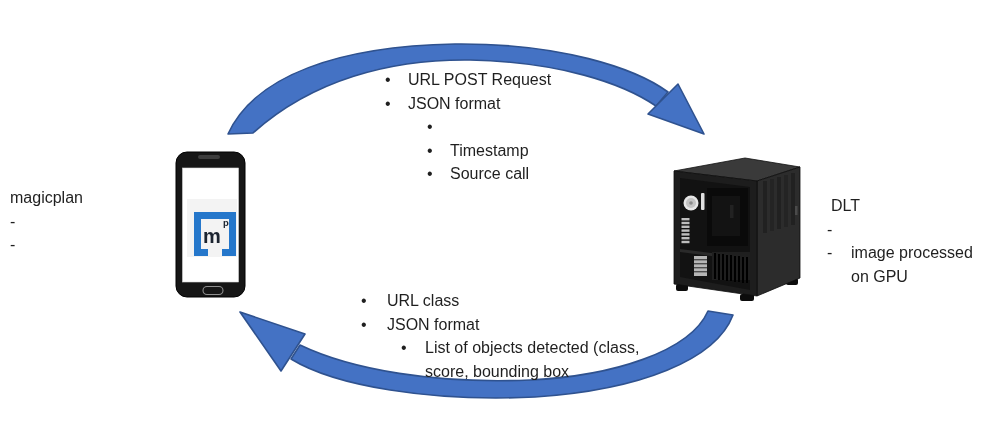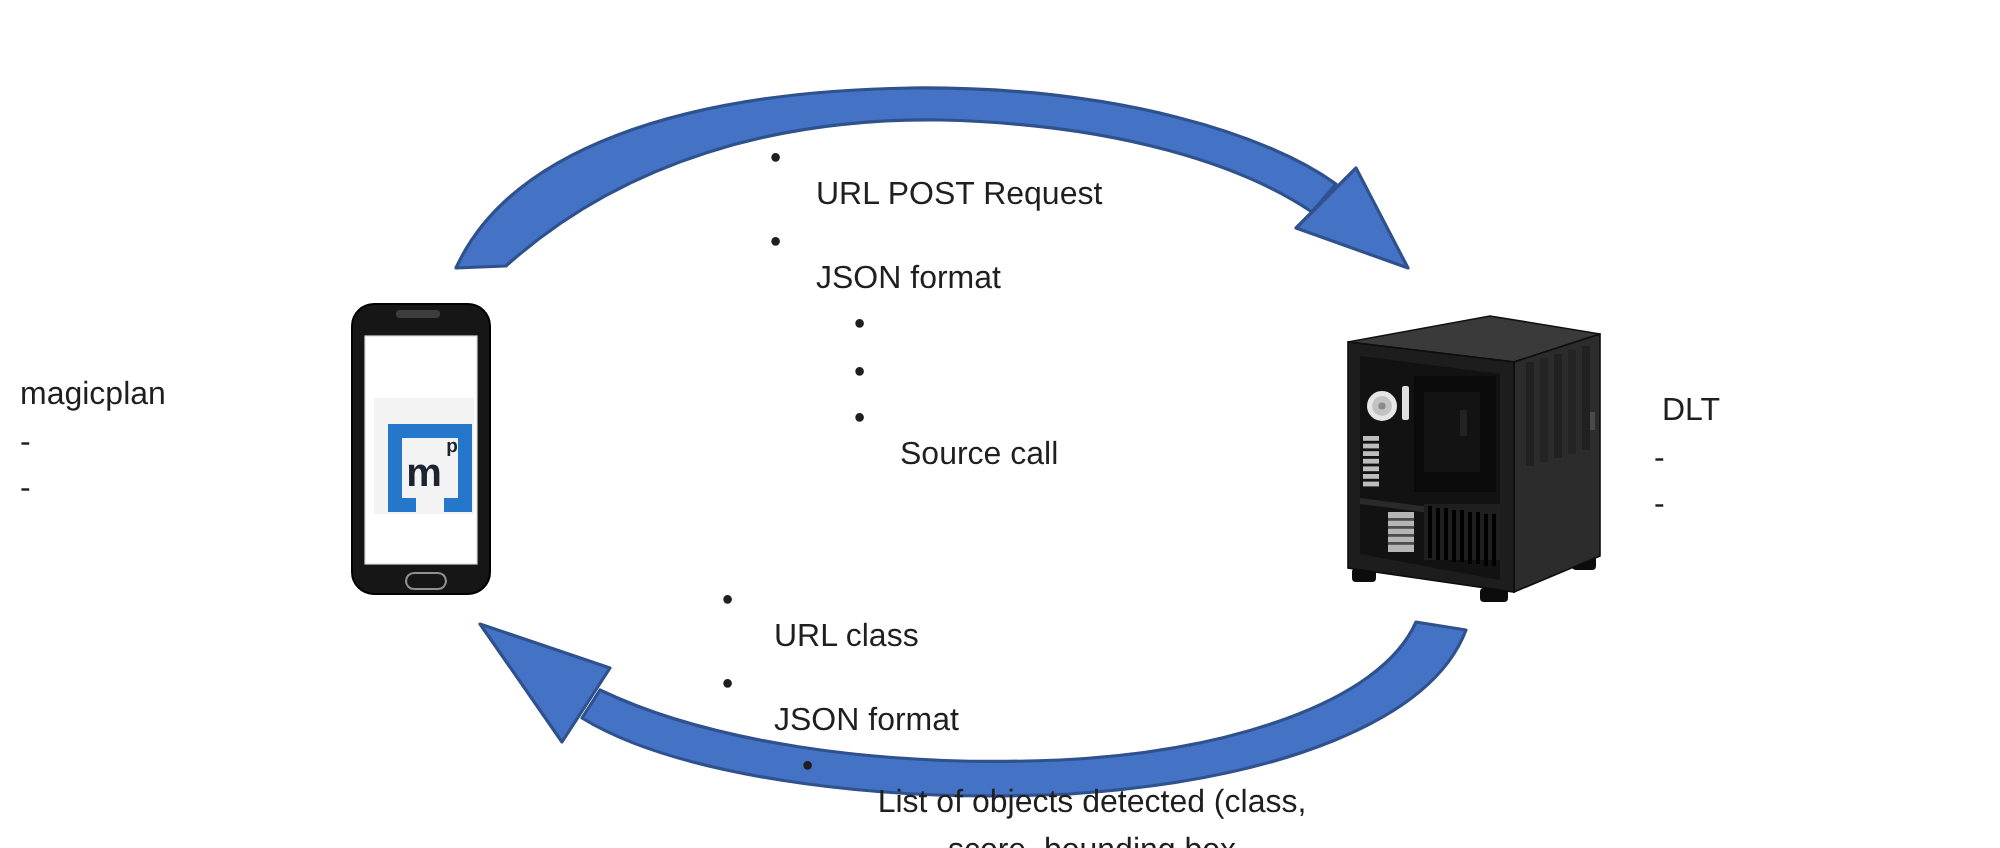--- a/index.html
+++ b/index.html
@@ -22,22 +22,22 @@
   .panel-right .dtext{width:138px;}
   
   .flow{position:absolute;font-size:16px;line-height:23.5px;}
   .flow-top{left:381px;top:68px;width:260px;}
   .flow-bottom{left:357px;top:289px;width:330px;}
   .li{display:flex;align-items:flex-start;}
   .li .bullet{flex:0 0 23px;padding-left:4px;}
   .li.l2{padding-left:42px;}
   .flow-bottom .li .bullet{flex:0 0 26px;}
   .flow-bottom .li.l2 .bullet{flex:0 0 24px;padding-left:2px;}
-  .flow-bottom .li.l2 .btext{width:242px;text-align:center;}
-  .btext{display:block;margin-top:18px;}
+  .flow-bottom .li.l2 .btext{width:242px;}
+  .btext{display:block;}
 </style>
 </head>
 <body>
 
 <div class="stage">
 
   <svg class="layer" viewBox="0 0 1000 424" aria-hidden="true">
 
     <g>
       <path d="M 228,134 C 255,75 340,46 455,44 C 560,43 635,68 668,92 L 656,106 C 622,83 560,62 470,60 C 390,59 312,80 253,133 Z" fill="#4472C4" stroke="#2F528F" stroke-width="1.6" stroke-linejoin="round"></path>
@@ -142,37 +142,39 @@
     </div>
   </div>
 
   <div class="panel panel-right">
     <div class="panel-title">DLT</div>
     <div class="ditem">
       <span class="dmark">-</span>
     </div>
     <div class="ditem">
       <span class="dmark">-</span>
+      <span class="dtext">image processed on GPU</span>
     </div>
   </div>
 
   <div class="flow flow-top">
     <div class="li l1">
       <span class="bullet">•</span>
       <span class="btext">URL POST Request</span>
     </div>
     <div class="li l1">
       <span class="bullet">•</span>
       <span class="btext">JSON format</span>
     </div>
     <div class="li l2">
       <span class="bullet">•</span>
     </div>
     <div class="li l2">
       <span class="bullet">•</span>
+      <span class="btext">Timestamp</span>
     </div>
     <div class="li l2">
       <span class="bullet">•</span>
       <span class="btext">Source call</span>
     </div>
   </div>
 
   <div class="flow flow-bottom">
     <div class="li l1">
       <span class="bullet">•</span>

